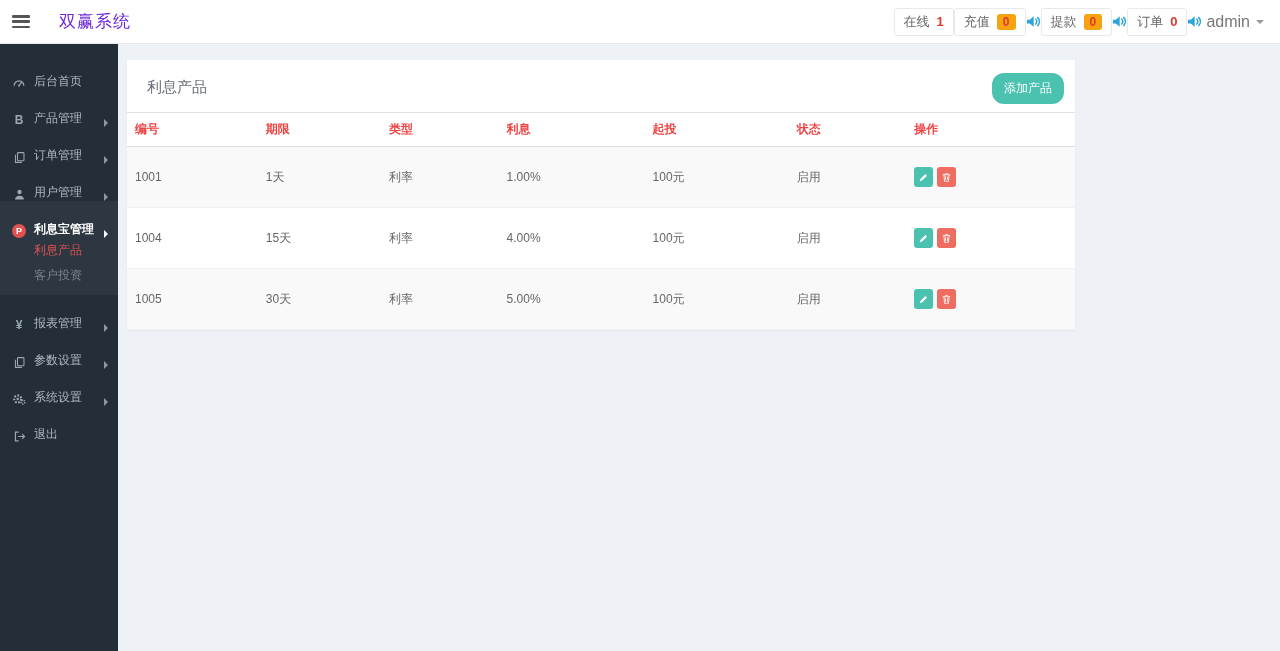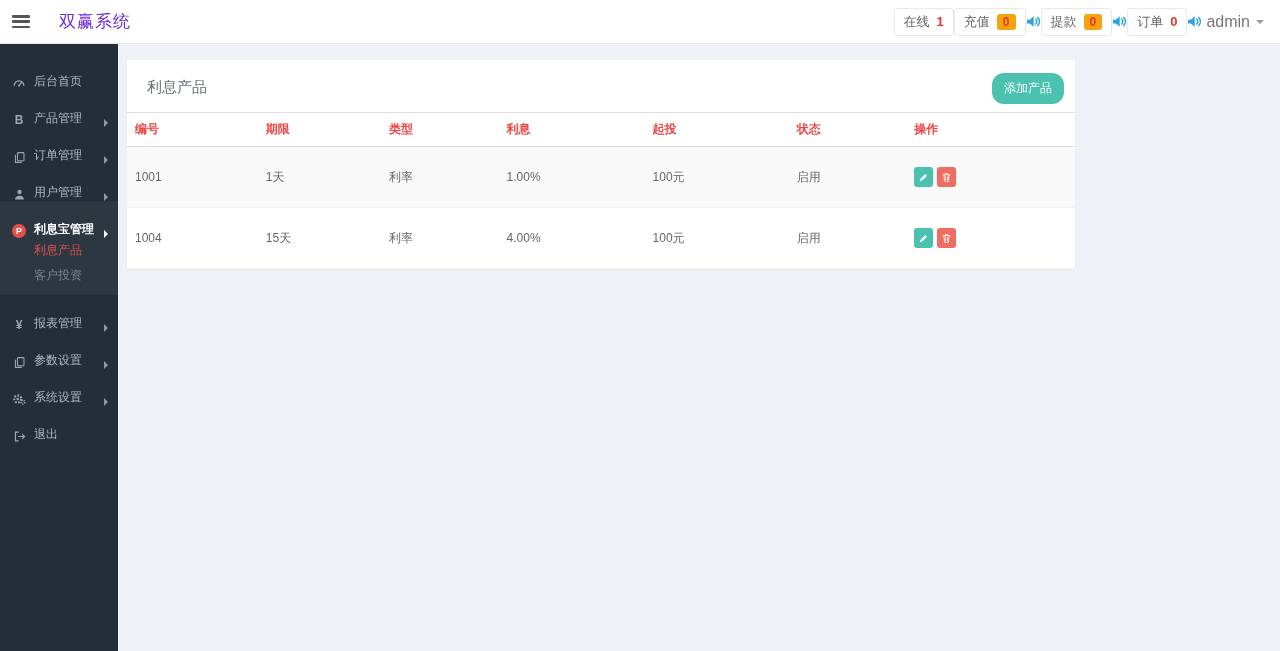--- a/index.html
+++ b/index.html
@@ -292,16 +292,38 @@
                   </svg>
                 </button>
             <button class="mini-btn del">
                   <svg width="11" height="11" viewBox="0 0 16 16">
                     <path d="M2.5 4h11M6 4V2.5h4V4M4.3 4l.8 9.5h5.8l.8-9.5M6.6 6.5v5M9.4 6.5v5" fill="none" stroke="#fff" stroke-width="1.2"></path>
                   </svg>
                 </button>
           </div>
             </td>
         </tr>
+        <tr class="striped">
+          <td>1005</td>
+          <td>30天</td>
+          <td>利率</td>
+          <td>5.00%</td>
+          <td>100元</td>
+          <td>启用</td>
+          <td>
+              <div class="row-actions">
+            <button class="mini-btn edit">
+                  <svg width="11" height="11" viewBox="0 0 16 16">
+                    <path d="M2.5 13.5l1-3.4 7.2-7.2 2.4 2.4-7.2 7.2-3.4 1z" fill="#fff"></path>
+                  </svg>
+                </button>
+            <button class="mini-btn del">
+                  <svg width="11" height="11" viewBox="0 0 16 16">
+                    <path d="M2.5 4h11M6 4V2.5h4V4M4.3 4l.8 9.5h5.8l.8-9.5M6.6 6.5v5M9.4 6.5v5" fill="none" stroke="#fff" stroke-width="1.2"></path>
+                  </svg>
+                </button>
+          </div>
+            </td>
+        </tr>
       </tbody>
     </table>
   </div>
 </div>
 
 </body></html>

